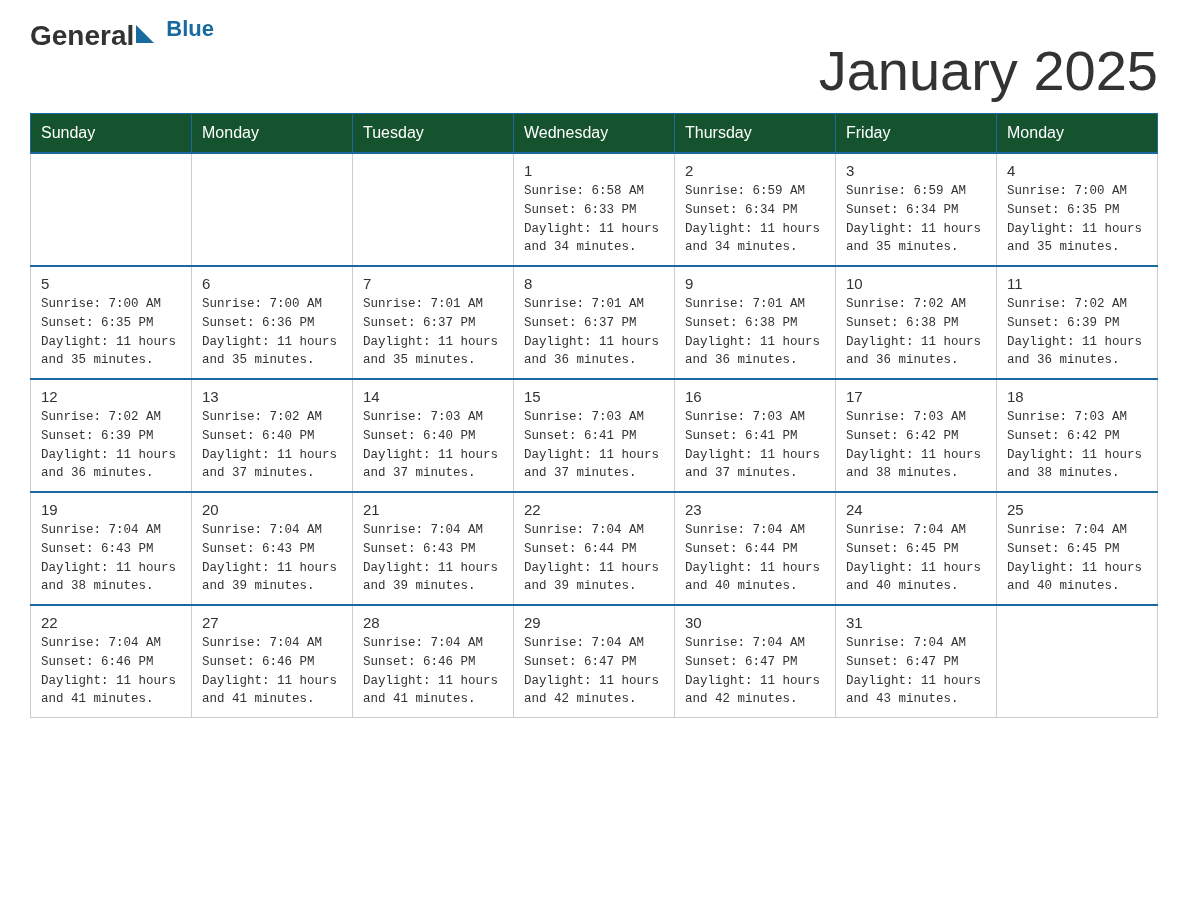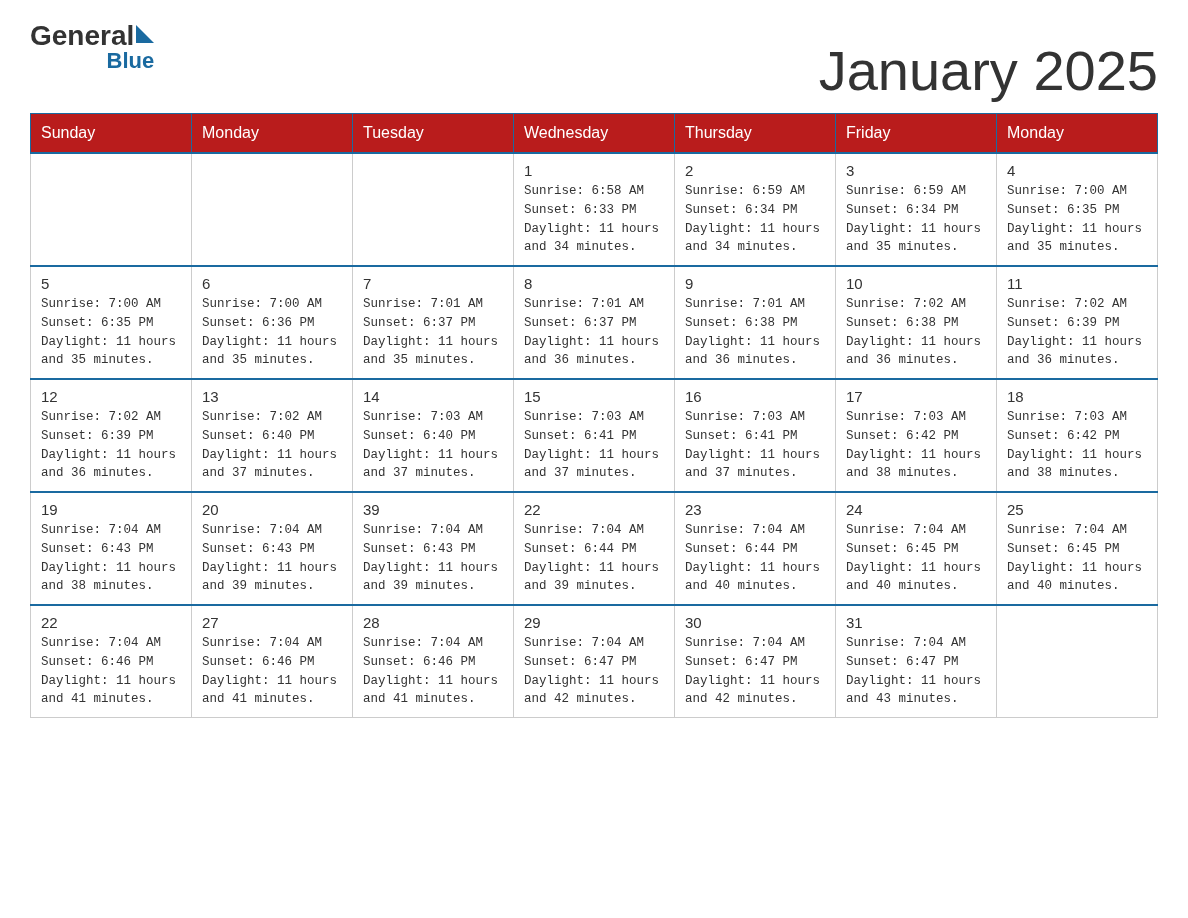--- a/index.html
+++ b/index.html
@@ -12,22 +12,23 @@
       padding: 20px 30px;
     }
     .header {
       display: flex;
       justify-content: space-between;
       align-items: flex-start;
       margin-bottom: 10px;
     }
     .logo {
       display: flex;
-      flex-direction: column;
-      align-items: flex-end;
+      flex-direction: row;
+      align-items: flex-start;
+      gap: 12px;
     }
     .logo-general {
       font-size: 28px;
       font-weight: bold;
       color: #333;
     }
     .title-section {
       text-align: right;
     }
     .month-title {
@@ -40,21 +41,21 @@
       font-size: 20px;
       color: #555;
       margin-top: 4px;
     }
     .calendar {
       width: 100%;
       border-collapse: collapse;
       margin-top: 10px;
     }
     .calendar th {
-      background-color: #b91c1c;
+      background-color: #14532d;
       color: #fff;
       padding: 10px 10px;
       font-size: 16px;
       font-weight: normal;
       text-align: left;
       border: 1px solid #1a6aa0;
     }
     .calendar td {
       vertical-align: top;
       padding: 8px 10px;
@@ -196,21 +197,21 @@
 Sunset: 6:42 PM
 Daylight: 11 hours and 38 minutes.</span></td>
       </tr>
       <tr>
         <td><span class="day-number">19</span><span class="day-info" style="white-space: pre-line;">Sunrise: 7:04 AM
 Sunset: 6:43 PM
 Daylight: 11 hours and 38 minutes.</span></td>
         <td><span class="day-number">20</span><span class="day-info" style="white-space: pre-line;">Sunrise: 7:04 AM
 Sunset: 6:43 PM
 Daylight: 11 hours and 39 minutes.</span></td>
-        <td><span class="day-number">39</span><span class="day-info" style="white-space: pre-line;">Sunrise: 7:04 AM
+        <td><span class="day-number">21</span><span class="day-info" style="white-space: pre-line;">Sunrise: 7:04 AM
 Sunset: 6:43 PM
 Daylight: 11 hours and 39 minutes.</span></td>
         <td><span class="day-number">22</span><span class="day-info" style="white-space: pre-line;">Sunrise: 7:04 AM
 Sunset: 6:44 PM
 Daylight: 11 hours and 39 minutes.</span></td>
         <td><span class="day-number">23</span><span class="day-info" style="white-space: pre-line;">Sunrise: 7:04 AM
 Sunset: 6:44 PM
 Daylight: 11 hours and 40 minutes.</span></td>
         <td><span class="day-number">24</span><span class="day-info" style="white-space: pre-line;">Sunrise: 7:04 AM
 Sunset: 6:45 PM

